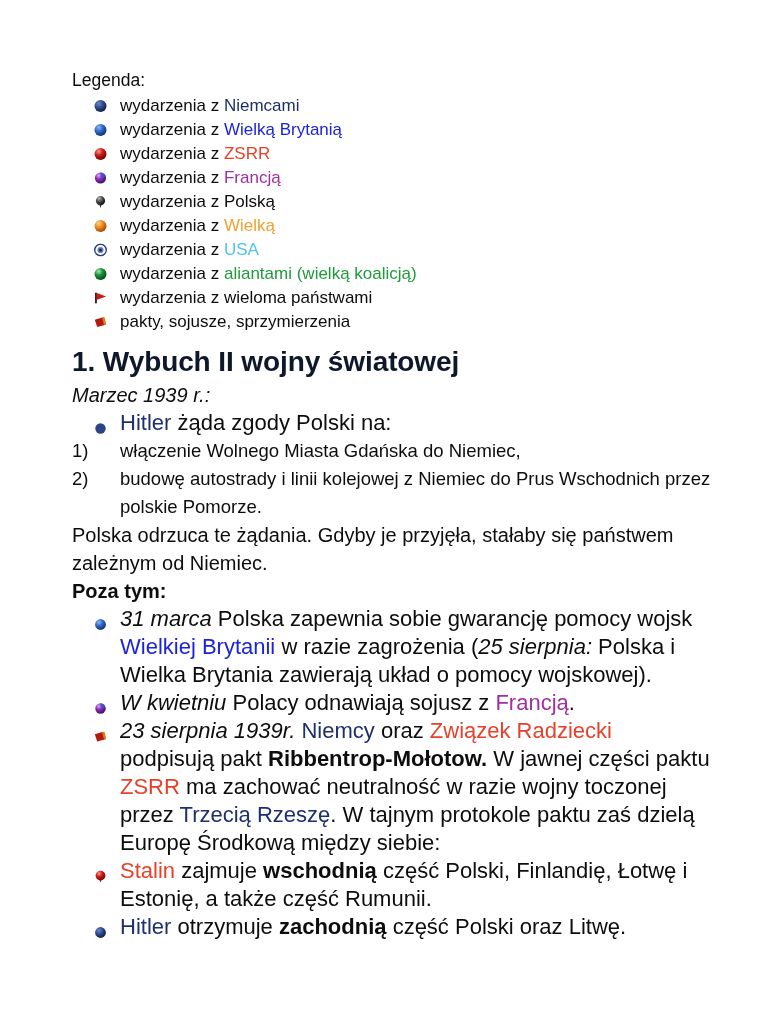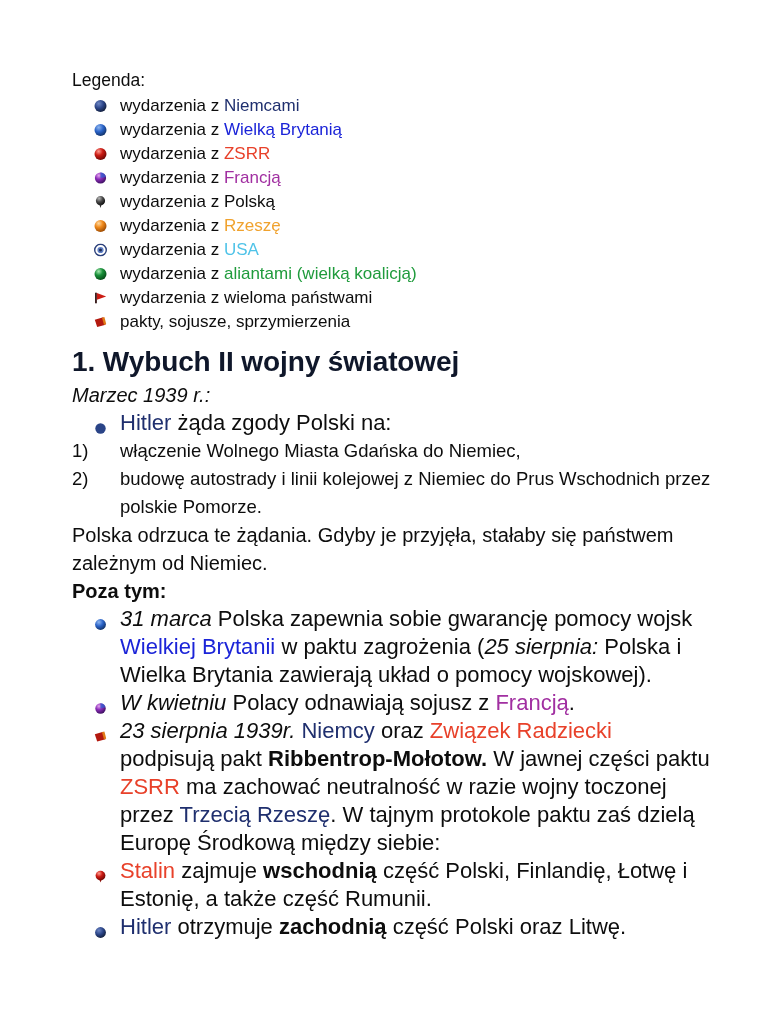--- a/index.html
+++ b/index.html
@@ -232,21 +232,21 @@
             <defs>
                 <radialGradient id="gOra" cx="35%" cy="28%" r="75%">
               <stop offset="0%" stop-color="#ffd9a0"></stop>
                   <stop offset="45%" stop-color="#f08a1c"></stop>
                   <stop offset="100%" stop-color="#9c4a02"></stop>
             </radialGradient>
               </defs>
             <circle cx="6.5" cy="6.5" r="6" fill="url(#gOra)"></circle>
           </svg>
         </span>
-        <span>wydarzenia z </span><span class="c-japan">Rzeszę</span>
+        <span>wydarzenia z </span><span class="c-japan">Wielką</span>
       </li>
 
       <li>
         <span class="glyph">
           <svg viewBox="0 0 13 13" width="13" height="13">
             <circle cx="6.5" cy="6.5" r="5.8" fill="none" stroke="#2a3f7a" stroke-width="1.4"></circle>
             <circle cx="6.5" cy="6.5" r="3.1" fill="#5f7fc4"></circle>
             <circle cx="6.5" cy="6.5" r="1.5" fill="#1b2b57"></circle>
           </svg>
         </span>
@@ -328,21 +328,21 @@
             <defs>
                 <radialGradient id="gBlue2" cx="35%" cy="28%" r="75%">
               <stop offset="0%" stop-color="#8fb6ef"></stop>
                   <stop offset="50%" stop-color="#2a63c8"></stop>
                   <stop offset="100%" stop-color="#123267"></stop>
             </radialGradient>
               </defs>
             <circle cx="6.5" cy="6.5" r="5.4" fill="url(#gBlue2)"></circle>
           </svg>
         </span>
-        <span class="i">31 marca</span><span> Polska zapewnia sobie gwarancję pomocy wojsk </span><span class="c-britain">Wielkiej Brytanii</span><span> w paktu zagrożenia (</span><span class="i">25 sierpnia:</span><span> Polska i Wielka Brytania zawierają układ o pomocy wojskowej).</span>
+        <span class="i">31 marca</span><span> Polska zapewnia sobie gwarancję pomocy wojsk </span><span class="c-britain">Wielkiej Brytanii</span><span> w razie zagrożenia (</span><span class="i">25 sierpnia:</span><span> Polska i Wielka Brytania zawierają układ o pomocy wojskowej).</span>
       </li>
 
       <li>
         <span class="glyph">
           <svg viewBox="0 0 13 13" width="13" height="13">
             <defs>
                 <radialGradient id="gPur2" cx="35%" cy="28%" r="75%">
               <stop offset="0%" stop-color="#e4a7f0"></stop>
                   <stop offset="45%" stop-color="#8b2bb8"></stop>
                   <stop offset="100%" stop-color="#3d1060"></stop>

